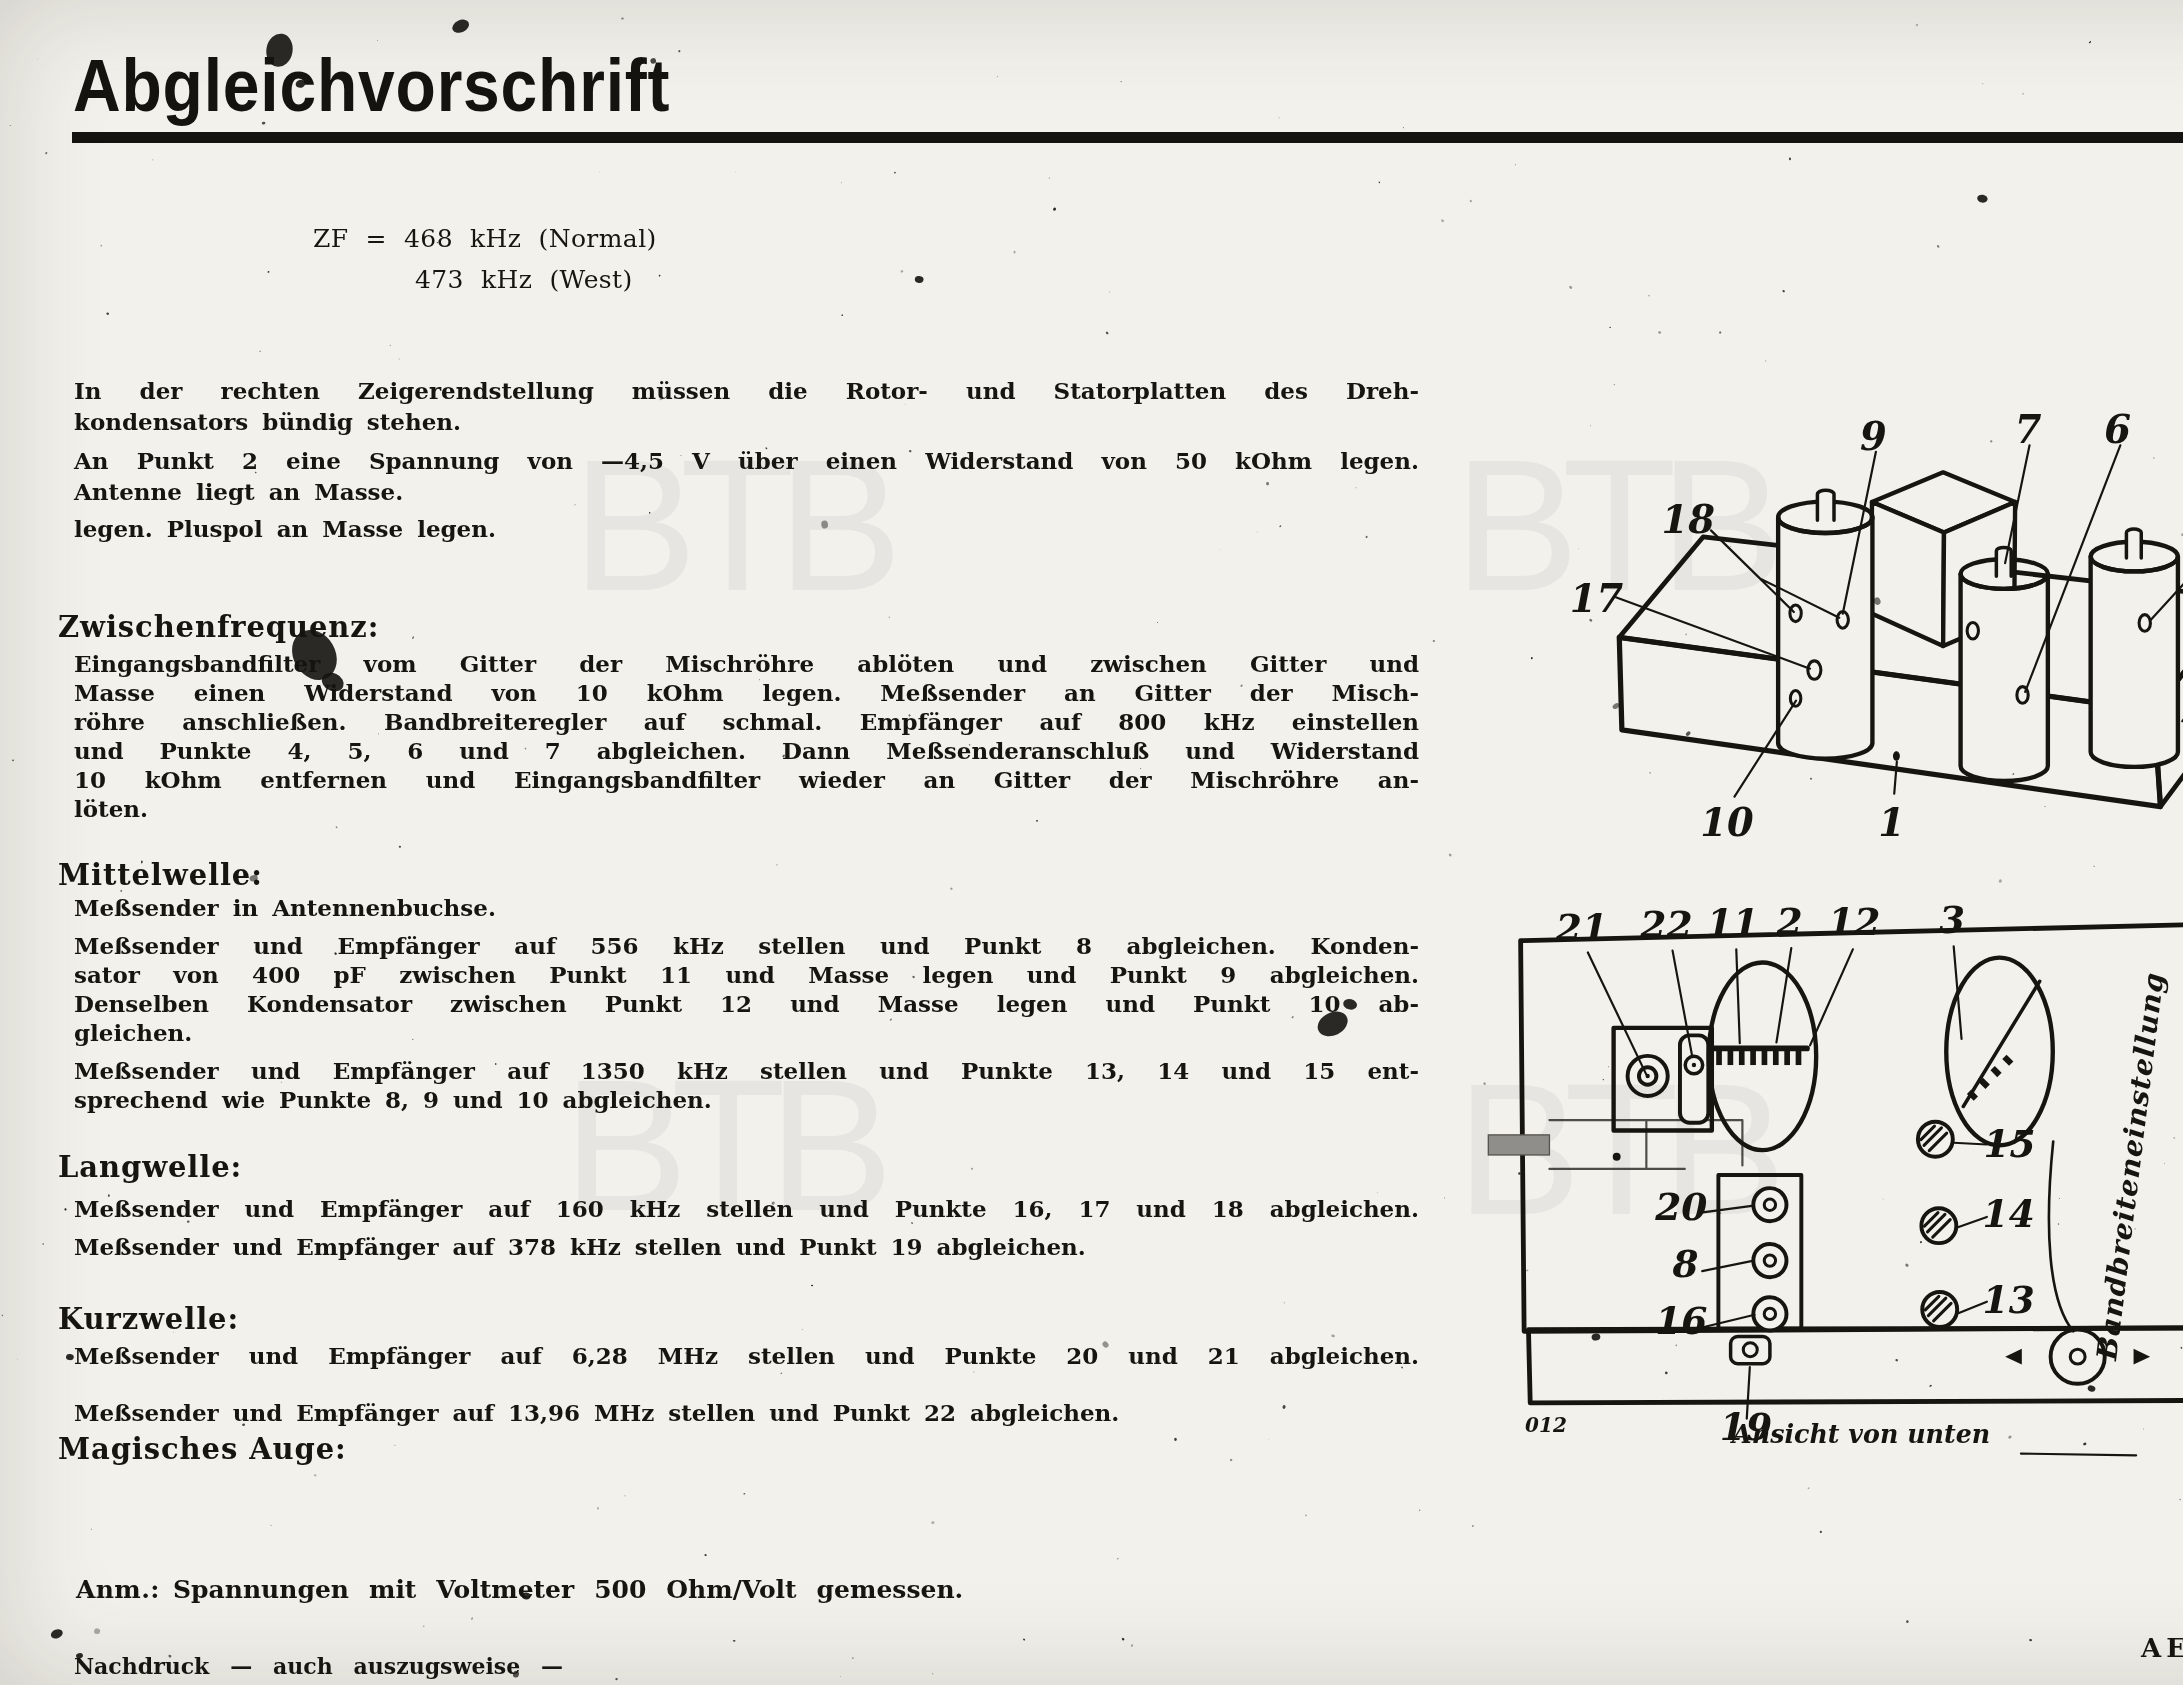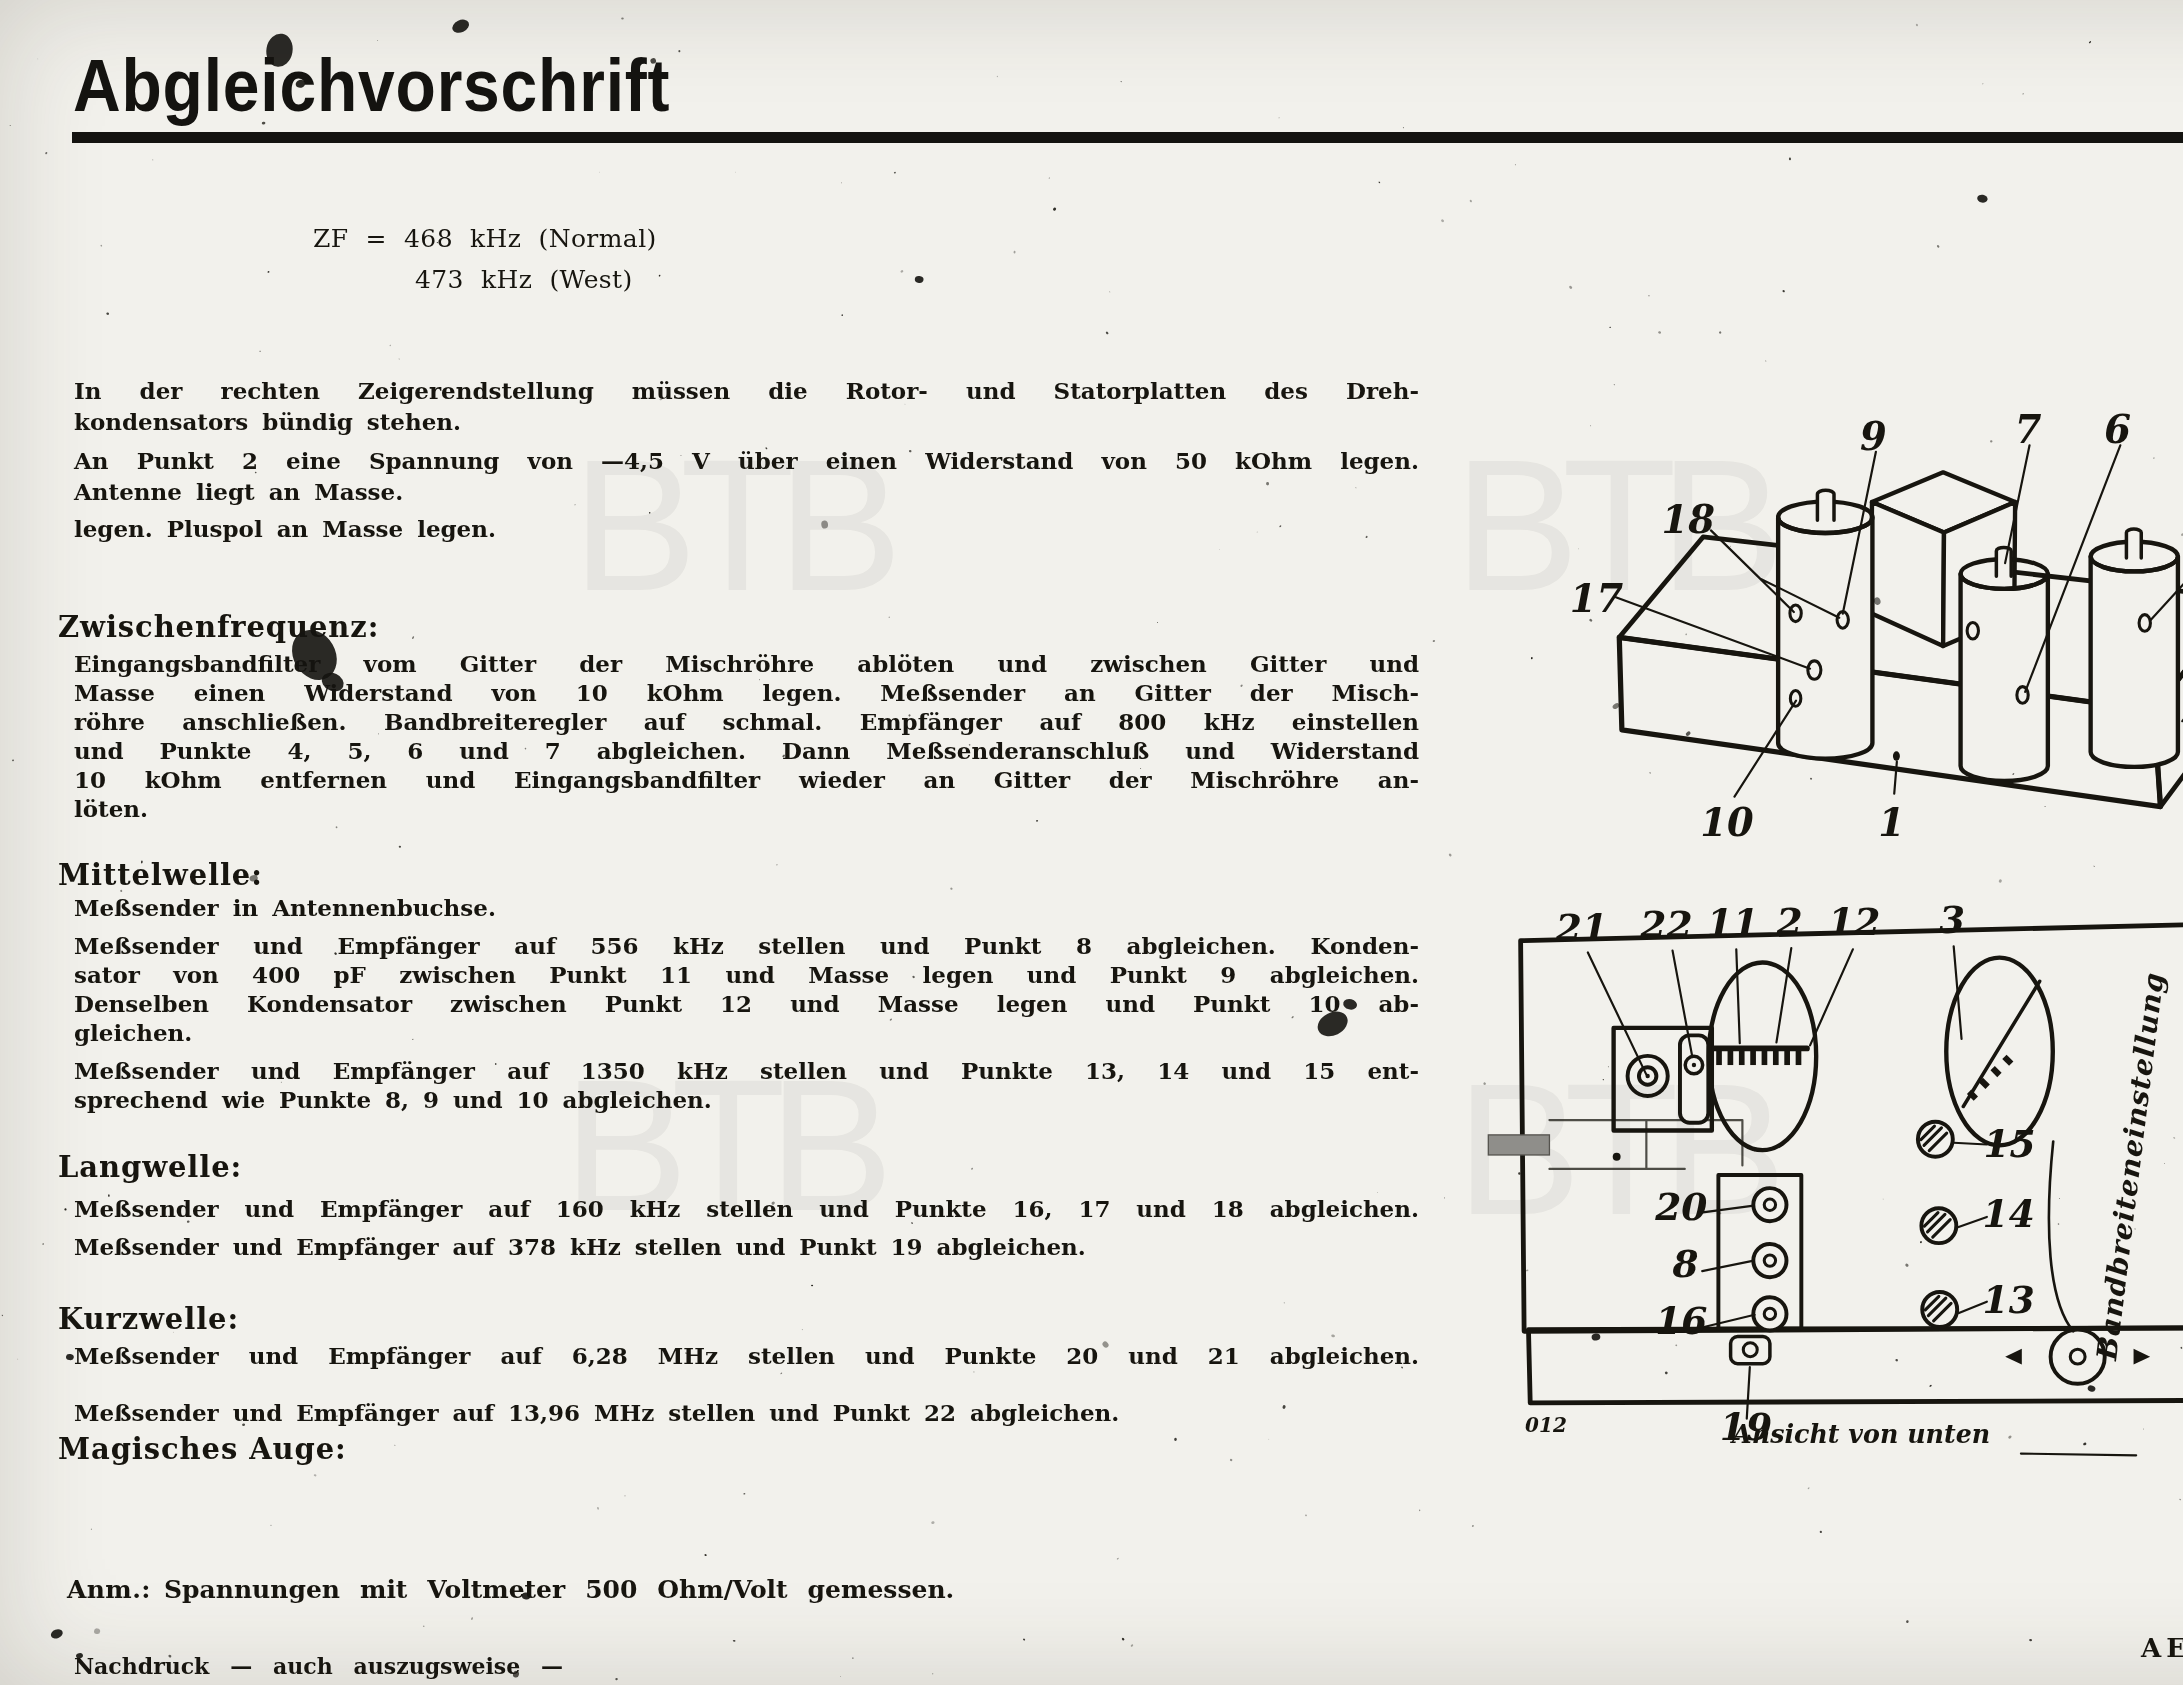--- a/index.html
+++ b/index.html
@@ -12,21 +12,21 @@
   .title{position:absolute;left:73px;top:42px;margin:0;
          font-family:"Liberation Sans",sans-serif;font-weight:bold;font-size:75px;
          letter-spacing:0.9px;transform:scaleX(.88);transform-origin:left top;color:#141310;}
   .rule{position:absolute;left:72px;top:132px;width:2267px;height:11.4px;background:#141310;}
   .given{position:absolute;font-size:25px;font-weight:normal;letter-spacing:0.4px;word-spacing:.35em;white-space:nowrap;margin-left:20px;}
   .block{position:absolute;left:74px;width:1345px;}
   .ln{font-size:23px;font-weight:bold;line-height:29px;height:29px;word-spacing:.26em;white-space:nowrap;}
   .sp72 .ln{line-height:31px;height:31px;}
   .ln.j{white-space:normal;text-align:justify;text-align-last:justify;}
   .h{position:absolute;left:58px;font-size:29px;font-weight:bold;letter-spacing:0.9px;white-space:nowrap;}
-  .note{position:absolute;left:67px;top:1575px;font-size:25px;white-space:nowrap;}
+  .note{position:absolute;left:76px;top:1575px;font-size:25px;white-space:nowrap;}
   .note .nlabel{font-weight:bold;letter-spacing:0.4px;}
   .note .ntext{font-weight:bold;margin-left:13px;word-spacing:.45em;}
   .fleft{position:absolute;left:74px;top:1653px;font-size:22px;font-weight:bold;word-spacing:.6em;white-space:nowrap;}
   .fright{position:absolute;left:2141px;top:1633px;font-size:26px;font-weight:bold;letter-spacing:5.2px;white-space:nowrap;}
   .diag{position:absolute;}
   svg .st{stroke:#17150f;fill:none;stroke-linejoin:round;stroke-linecap:round;}
   svg .paper{fill:#f2f1ec;}
   svg .ink{fill:#17150f;stroke:none;}
   svg text{font-family:"DejaVu Serif",serif;font-style:italic;font-weight:bold;fill:#17150f;}
   .lbl{font-size:88px;}

